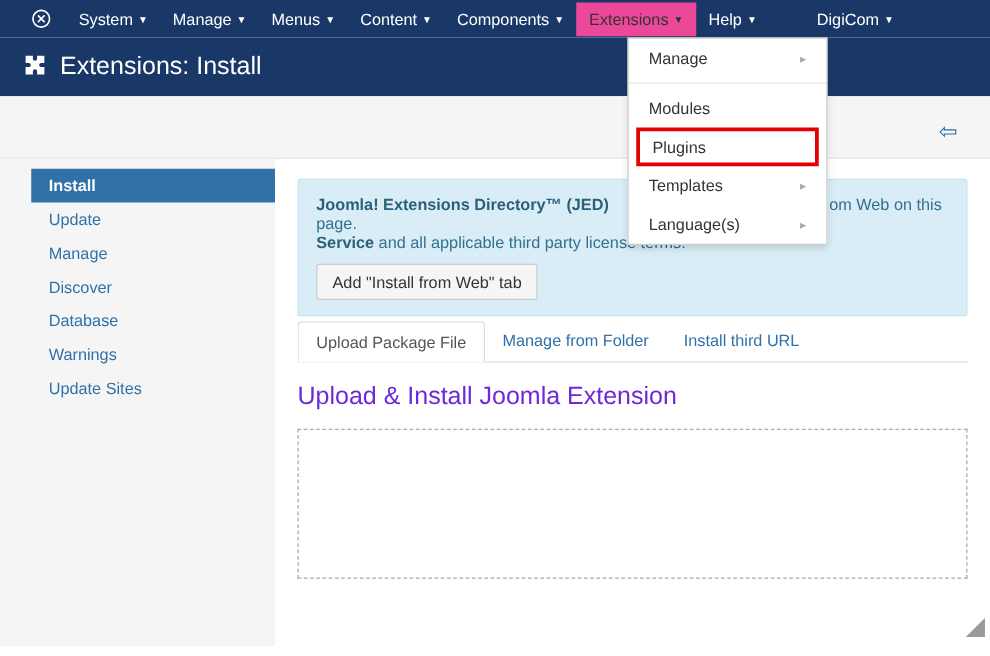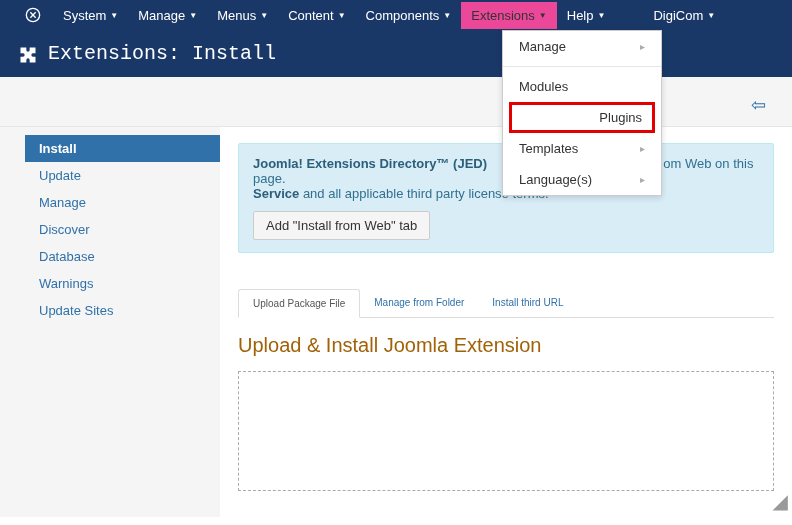--- a/index.html
+++ b/index.html
@@ -3,42 +3,42 @@
 <meta charset="utf-8">
 <style>
 * { box-sizing: border-box; margin: 0; padding: 0; }
 body { font-family: "Helvetica Neue", Helvetica, Arial, sans-serif; font-size: 13px; color: #333; background: #fff; width: 792px; }
 .topbar { background: #1a3867; height: 30px; display: flex; align-items: center; padding: 0 25px; color: #fff; }
 .topbar .joomla-icon { width: 16px; height: 16px; margin-right: 12px; }
 .topbar .nav { display: flex; list-style: none; }
 .topbar .nav-item { padding: 6px 10px; color: #fff; font-size: 13px; cursor: pointer; display: flex; align-items: center; }
 .topbar .nav-item.active { background: #ec4899; color: #333; }
 .topbar .caret { margin-left: 4px; font-size: 8px; }
-.header { background: #1a3867; padding: 12px 18px; color: #fff; display: flex; align-items: flex-end; font-family: Liberation Mono, monospace; }
+.header { background: #1a3867; padding: 12px 18px; color: #fff; display: flex; align-items: flex-start; }
 .header .puzzle-icon { width: 20px; height: 20px; margin-right: 10px; fill: #fff; }
 .header h1 { font-size: 20px; font-weight: normal; }
 .toolbar { background: #f5f5f5; border-bottom: 1px solid #e6e6e6; height: 50px; display: flex; justify-content: flex-end; align-items: center; padding-right: 16px; }
 .content { display: flex; }
 .sidebar { width: 220px; background: #f5f5f5; padding-top: 8px; min-height: 390px; padding-left: 25px; }
 .sidebar .item { padding: 6px 14px; color: #3071a9; font-size: 13px; cursor: pointer; }
 .sidebar .item.active { background: #3071a9; color: #fff; font-weight: bold; }
 .main { flex: 1; padding: 16px 18px; position: relative; }
-.alert { background: #d9edf7; border: 1px solid #bce8f1; color: #31708f; padding: 12px 14px; margin-bottom: 36px; position: relative; border-radius: 2px; }
+.alert { background: #d9edf7; border: 1px solid #bce8f1; color: #31708f; padding: 12px 14px; margin-bottom: 4px; position: relative; border-radius: 2px; }
 .alert b { color: #2b5f7a; }
 .btn { background: #f5f5f5; border: 1px solid #ccc; padding: 6px 12px; color: #333; font-size: 13px; border-radius: 2px; cursor: pointer; display: inline-block; margin-top: 10px; }
 .tabs { border-bottom: 1px solid #ddd; display: flex; list-style: none; margin-bottom: 16px; }
-.tabs li { padding: 8px 14px; color: #3071a9; font-size: 10px; cursor: pointer; }
+.tabs li { padding: 8px 14px; color: #3071a9; font-size: 13px; cursor: pointer; }
 .tabs li.active { border: 1px solid #ddd; border-bottom-color: #fff; margin-bottom: -1px; background: #fff; color: #555; border-radius: 3px 3px 0 0; }
-.main h2 { font-size: 20px; font-weight: normal; color: #a16207; margin-bottom: 14px; }
+.main h2 { font-size: 20px; font-weight: normal; color: #6d28d9; margin-bottom: 14px; }
 .dropzone { border: 1px dashed #aaa; height: 120px; }
 .dropdown { position: absolute; top: 30px; left: 502px; width: 160px; background: #fff; border: 1px solid #ccc; box-shadow: 0 2px 6px rgba(0,0,0,.15); z-index: 10; }
 .dropdown .d-item { padding: 8px 16px; color: #333; font-size: 13px; cursor: pointer; display: flex; justify-content: space-between; align-items: center; }
 .dropdown .divider { height: 1px; background: #e5e5e5; margin: 4px 0; }
 .dropdown .chev { color: #aaa; font-size: 10px; }
-.dropdown .highlighted { margin: 0 6px; text-align: right; }
+.dropdown .highlighted { margin: 0 6px; }
 .dropdown .highlighted > div { border: 3px solid #e40000; padding: 5px 10px; }
 .back-arrow { color: #3071a9; font-size: 18px; float: right; margin-right: 10px; cursor: pointer; margin-top: 6px; }
 .corner-arrow { position: absolute; bottom: 4px; right: 4px; color: #999; font-size: 20px; }
 </style>
 </head>
 <body>
 
 <div class="topbar">
   <svg class="joomla-icon" viewBox="0 0 24 24">
       <circle cx="12" cy="12" r="10" fill="none" stroke="#fff" stroke-width="2"></circle>

